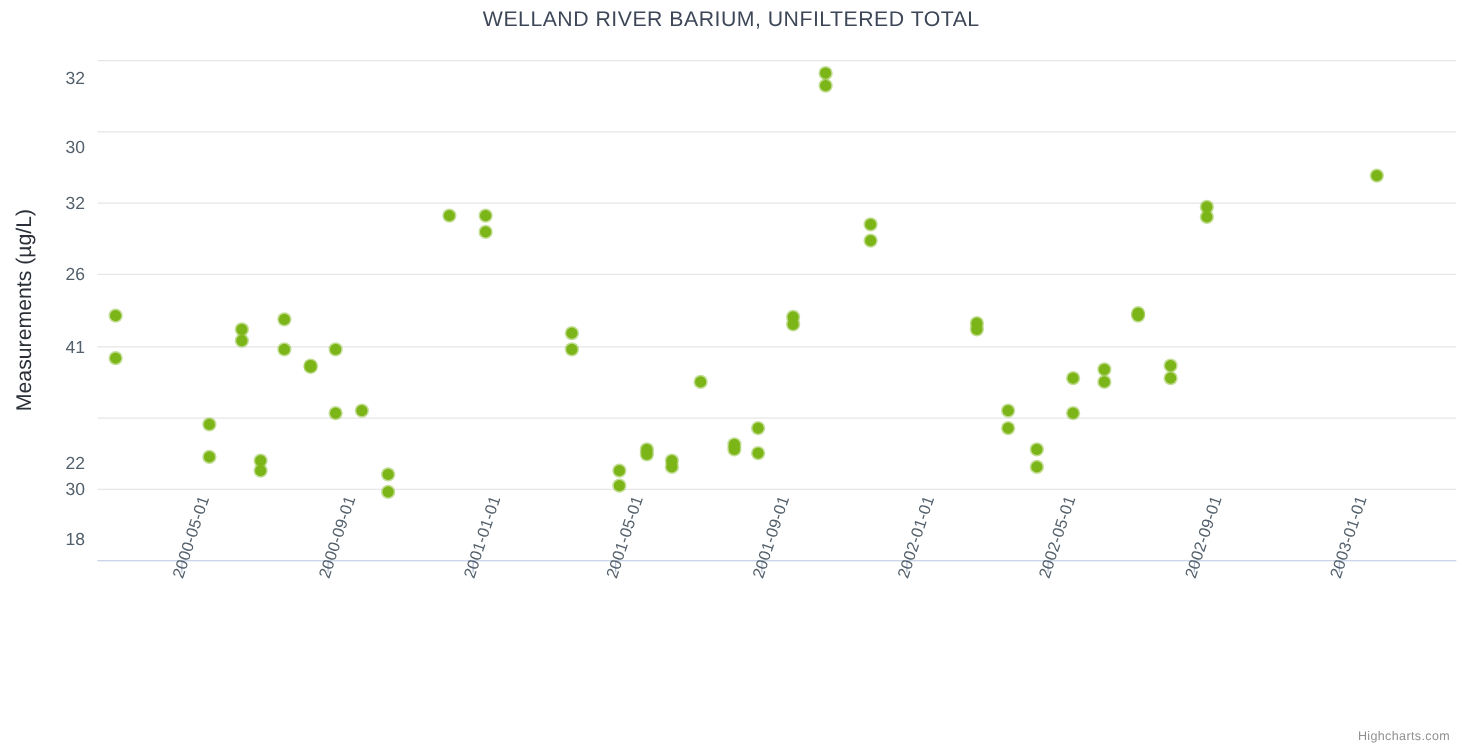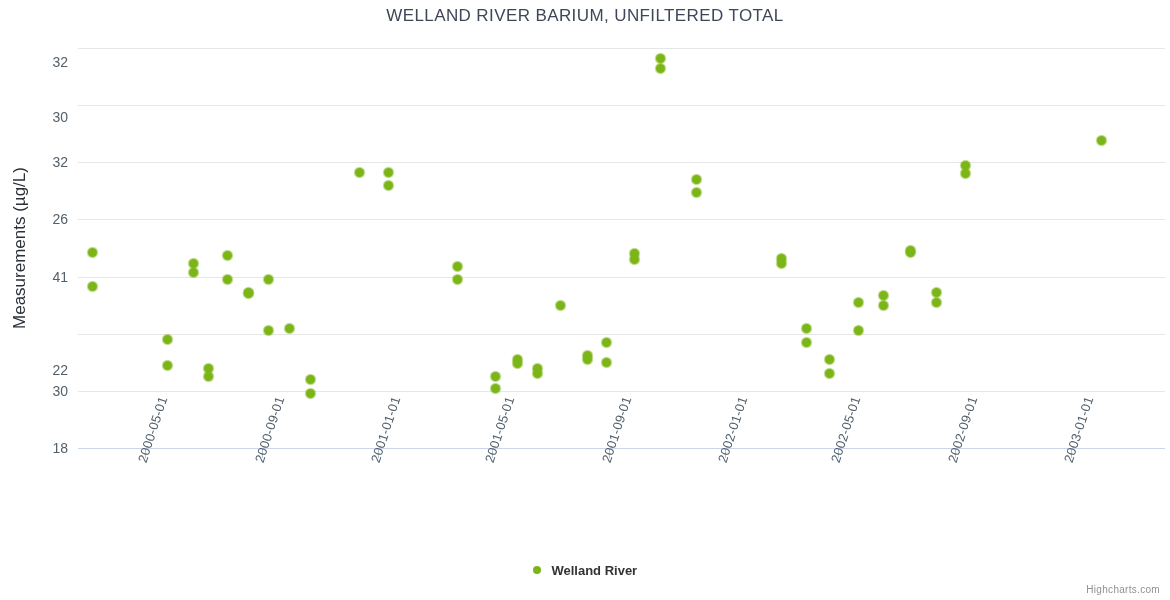--- a/index.html
+++ b/index.html
@@ -143,21 +143,21 @@
 </head>
 <body>
 
 <div id="chart-root">
 
   <div id="chart-title">WELLAND RIVER BARIUM, UNFILTERED TOTAL</div>
 
   <div id="y-axis-title">Measurements (µg/L)</div>
 
   <div id="y-labels">
-      <div class="ytick-label" style="top: 400px;">18</div>
+      <div class="ytick-label" style="top: 383px;">18</div>
       <div class="ytick-label" style="top: 342.857px;">30</div>
       <div class="ytick-label" style="top: 285.714px; margin-top: 36px;">22</div>
       <div class="ytick-label" style="top: 228.571px;">41</div>
       <div class="ytick-label" style="top: 171.429px;">26</div>
       <div class="ytick-label" style="top: 114.286px;">32</div>
       <div class="ytick-label" style="top: 69px;">30</div>
       <div class="ytick-label" style="top: 14px;">32</div>
     </div>
 
   <div id="plot">
@@ -246,22 +246,16 @@
       <div class="xtick" style="left: 724.504px;"></div>
       <div class="xtick-label" style="left: 721.504px;">2002-01-01</div>
       <div class="xtick" style="left: 838.425px;"></div>
       <div class="xtick-label" style="left: 835.425px;">2002-05-01</div>
       <div class="xtick" style="left: 955.195px;"></div>
       <div class="xtick-label" style="left: 952.195px;">2002-09-01</div>
       <div class="xtick" style="left: 1071.01px;"></div>
       <div class="xtick-label" style="left: 1068.01px;">2003-01-01</div>
     </div>
 
-  <div id="legend">
-    <span class="lg-item">
-      <span class="lg-dot"></span>
-      <span class="lg-label">Welland River</span>
-    </span>
-  </div>
 
   <div id="credits">Highcharts.com</div>
 
 </div>
 
 </body></html>

